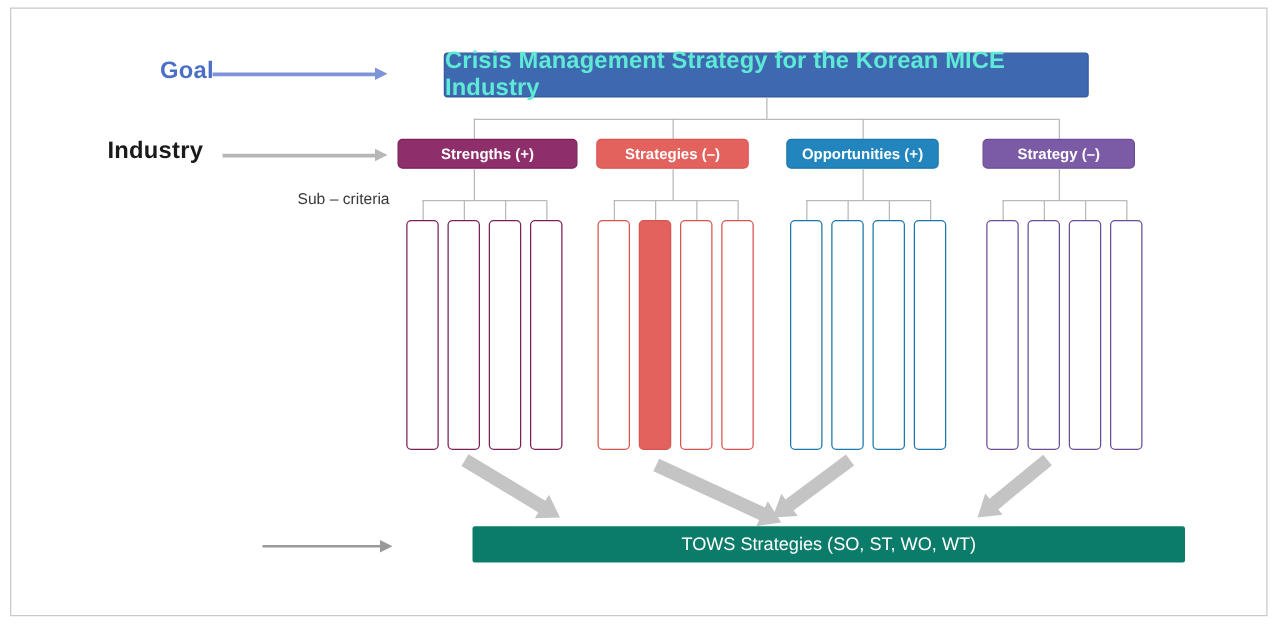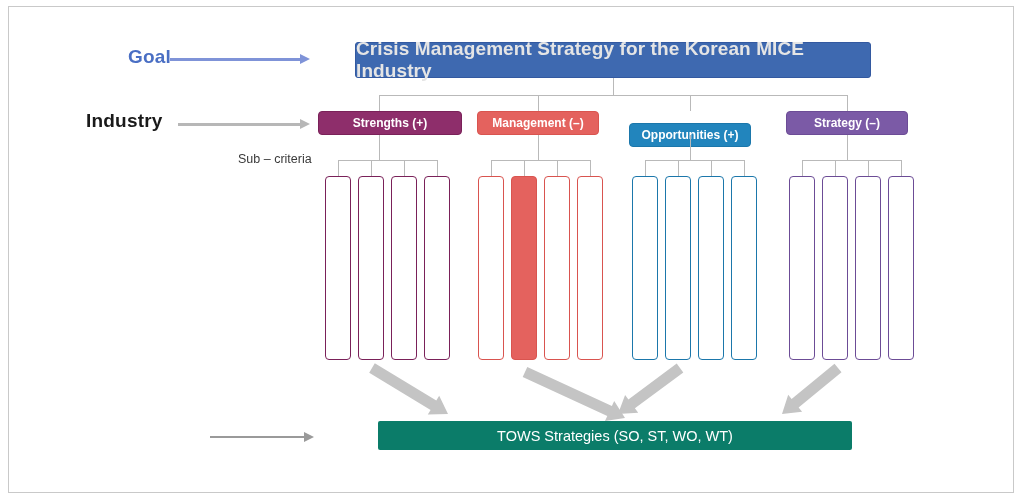--- a/index.html
+++ b/index.html
@@ -57,21 +57,21 @@
   .harrow.criteria .shaft{background:#b7b7b7;}
   .harrow.criteria .head{border-left-color:#b7b7b7;}
   .harrow.alternatives{left:210px;top:432px;width:104px;}
   .harrow.alternatives .shaft{background:#9a9a9a;height:2px;top:4px;}
   .harrow.alternatives .head{border-left-color:#9a9a9a;}
 
   
   .goalbox{
     position:absolute;left:355px;top:42px;width:516px;height:36px;
     background:#3e69b0;border:1px solid #3359a0;border-radius:3px;
-    color:#e5e5e5;font-size:19px;font-weight:bold;
+    color:#5eead4;font-size:19px;font-weight:bold;
     display:flex;align-items:center;justify-content:center;
     box-sizing:border-box;letter-spacing:.1px;
   }
 
   
   .critbox{
     position:absolute;top:111px;height:24px;
     border-radius:4px;
     color:#fff;font-size:12px;font-weight:bold;
     display:flex;align-items:center;justify-content:center;
@@ -89,21 +89,21 @@
     box-sizing:border-box;background:#fff;
     overflow:hidden;
   }
 
   
   .diag{position:absolute;}
   .diag svg{display:block;overflow:visible;}
 
   
   .altbox{
-    position:absolute;left:378px;top:421px;width:474px;height:29px;
+    position:absolute;left:378px;top:421px;width:570px;height:29px;
     background:#0b7c69;border-radius:2px;
     color:#fff;font-size:14.5px;
     display:flex;align-items:center;justify-content:center;
     box-sizing:border-box;
   }
 </style>
 </head>
 <body>
 
 <div id="canvas">
@@ -137,33 +137,33 @@
       <div class="subbox" style="left: 325px; border-color: rgb(122, 33, 89);"></div>
       <div class="vline" style="left: 338px; top: 160px; height: 16px;"></div>
       <div class="subbox" style="left: 358px; border-color: rgb(122, 33, 89);"></div>
       <div class="vline" style="left: 371px; top: 160px; height: 16px;"></div>
       <div class="subbox" style="left: 391px; border-color: rgb(122, 33, 89);"></div>
       <div class="vline" style="left: 404px; top: 160px; height: 16px;"></div>
       <div class="subbox" style="left: 424px; border-color: rgb(122, 33, 89);"></div>
       <div class="vline" style="left: 437px; top: 160px; height: 16px;"></div>
       <div class="hline" style="left: 338px; top: 160px; width: 99px;"></div>
       <div class="vline" style="left: 538px; top: 95px; height: 16px;"></div>
-      <div class="critbox" style="left: 477px; width: 122px; background: rgb(228, 98, 94); border: 1px solid rgb(217, 84, 79);">Management (–)</div>
+      <div class="critbox" style="left: 477px; width: 122px; background: rgb(228, 98, 94); border: 1px solid rgb(217, 84, 79);">Strategies (–)</div>
       <div class="vline" style="left: 538px; top: 135px; height: 25px;"></div>
       <div class="subbox" style="left: 478px; border-color: rgb(217, 84, 79);"></div>
       <div class="vline" style="left: 491px; top: 160px; height: 16px;"></div>
       <div class="subbox filled" style="left: 511px; border-color: rgb(217, 84, 79); background: rgb(228, 98, 94);"></div>
       <div class="vline" style="left: 524px; top: 160px; height: 16px;"></div>
       <div class="subbox" style="left: 544px; border-color: rgb(217, 84, 79);"></div>
       <div class="vline" style="left: 557px; top: 160px; height: 16px;"></div>
       <div class="subbox" style="left: 577px; border-color: rgb(217, 84, 79);"></div>
       <div class="vline" style="left: 590px; top: 160px; height: 16px;"></div>
       <div class="hline" style="left: 491px; top: 160px; width: 99px;"></div>
       <div class="vline" style="left: 690px; top: 95px; height: 16px;"></div>
-      <div class="critbox" style="left: 629px; width: 122px; background: rgb(34, 133, 189); border: 1px solid rgb(27, 119, 171); margin-top: 12px;">Opportunities (+)</div>
+      <div class="critbox" style="left: 629px; width: 122px; background: rgb(34, 133, 189); border: 1px solid rgb(27, 119, 171);">Opportunities (+)</div>
       <div class="vline" style="left: 690px; top: 135px; height: 25px;"></div>
       <div class="subbox" style="left: 632px; border-color: rgb(27, 119, 171);"></div>
       <div class="vline" style="left: 645px; top: 160px; height: 16px;"></div>
       <div class="subbox" style="left: 665px; border-color: rgb(27, 119, 171);"></div>
       <div class="vline" style="left: 678px; top: 160px; height: 16px;"></div>
       <div class="subbox" style="left: 698px; border-color: rgb(27, 119, 171);"></div>
       <div class="vline" style="left: 711px; top: 160px; height: 16px;"></div>
       <div class="subbox" style="left: 731px; border-color: rgb(27, 119, 171);"></div>
       <div class="vline" style="left: 744px; top: 160px; height: 16px;"></div>
       <div class="hline" style="left: 645px; top: 160px; width: 99px;"></div>

